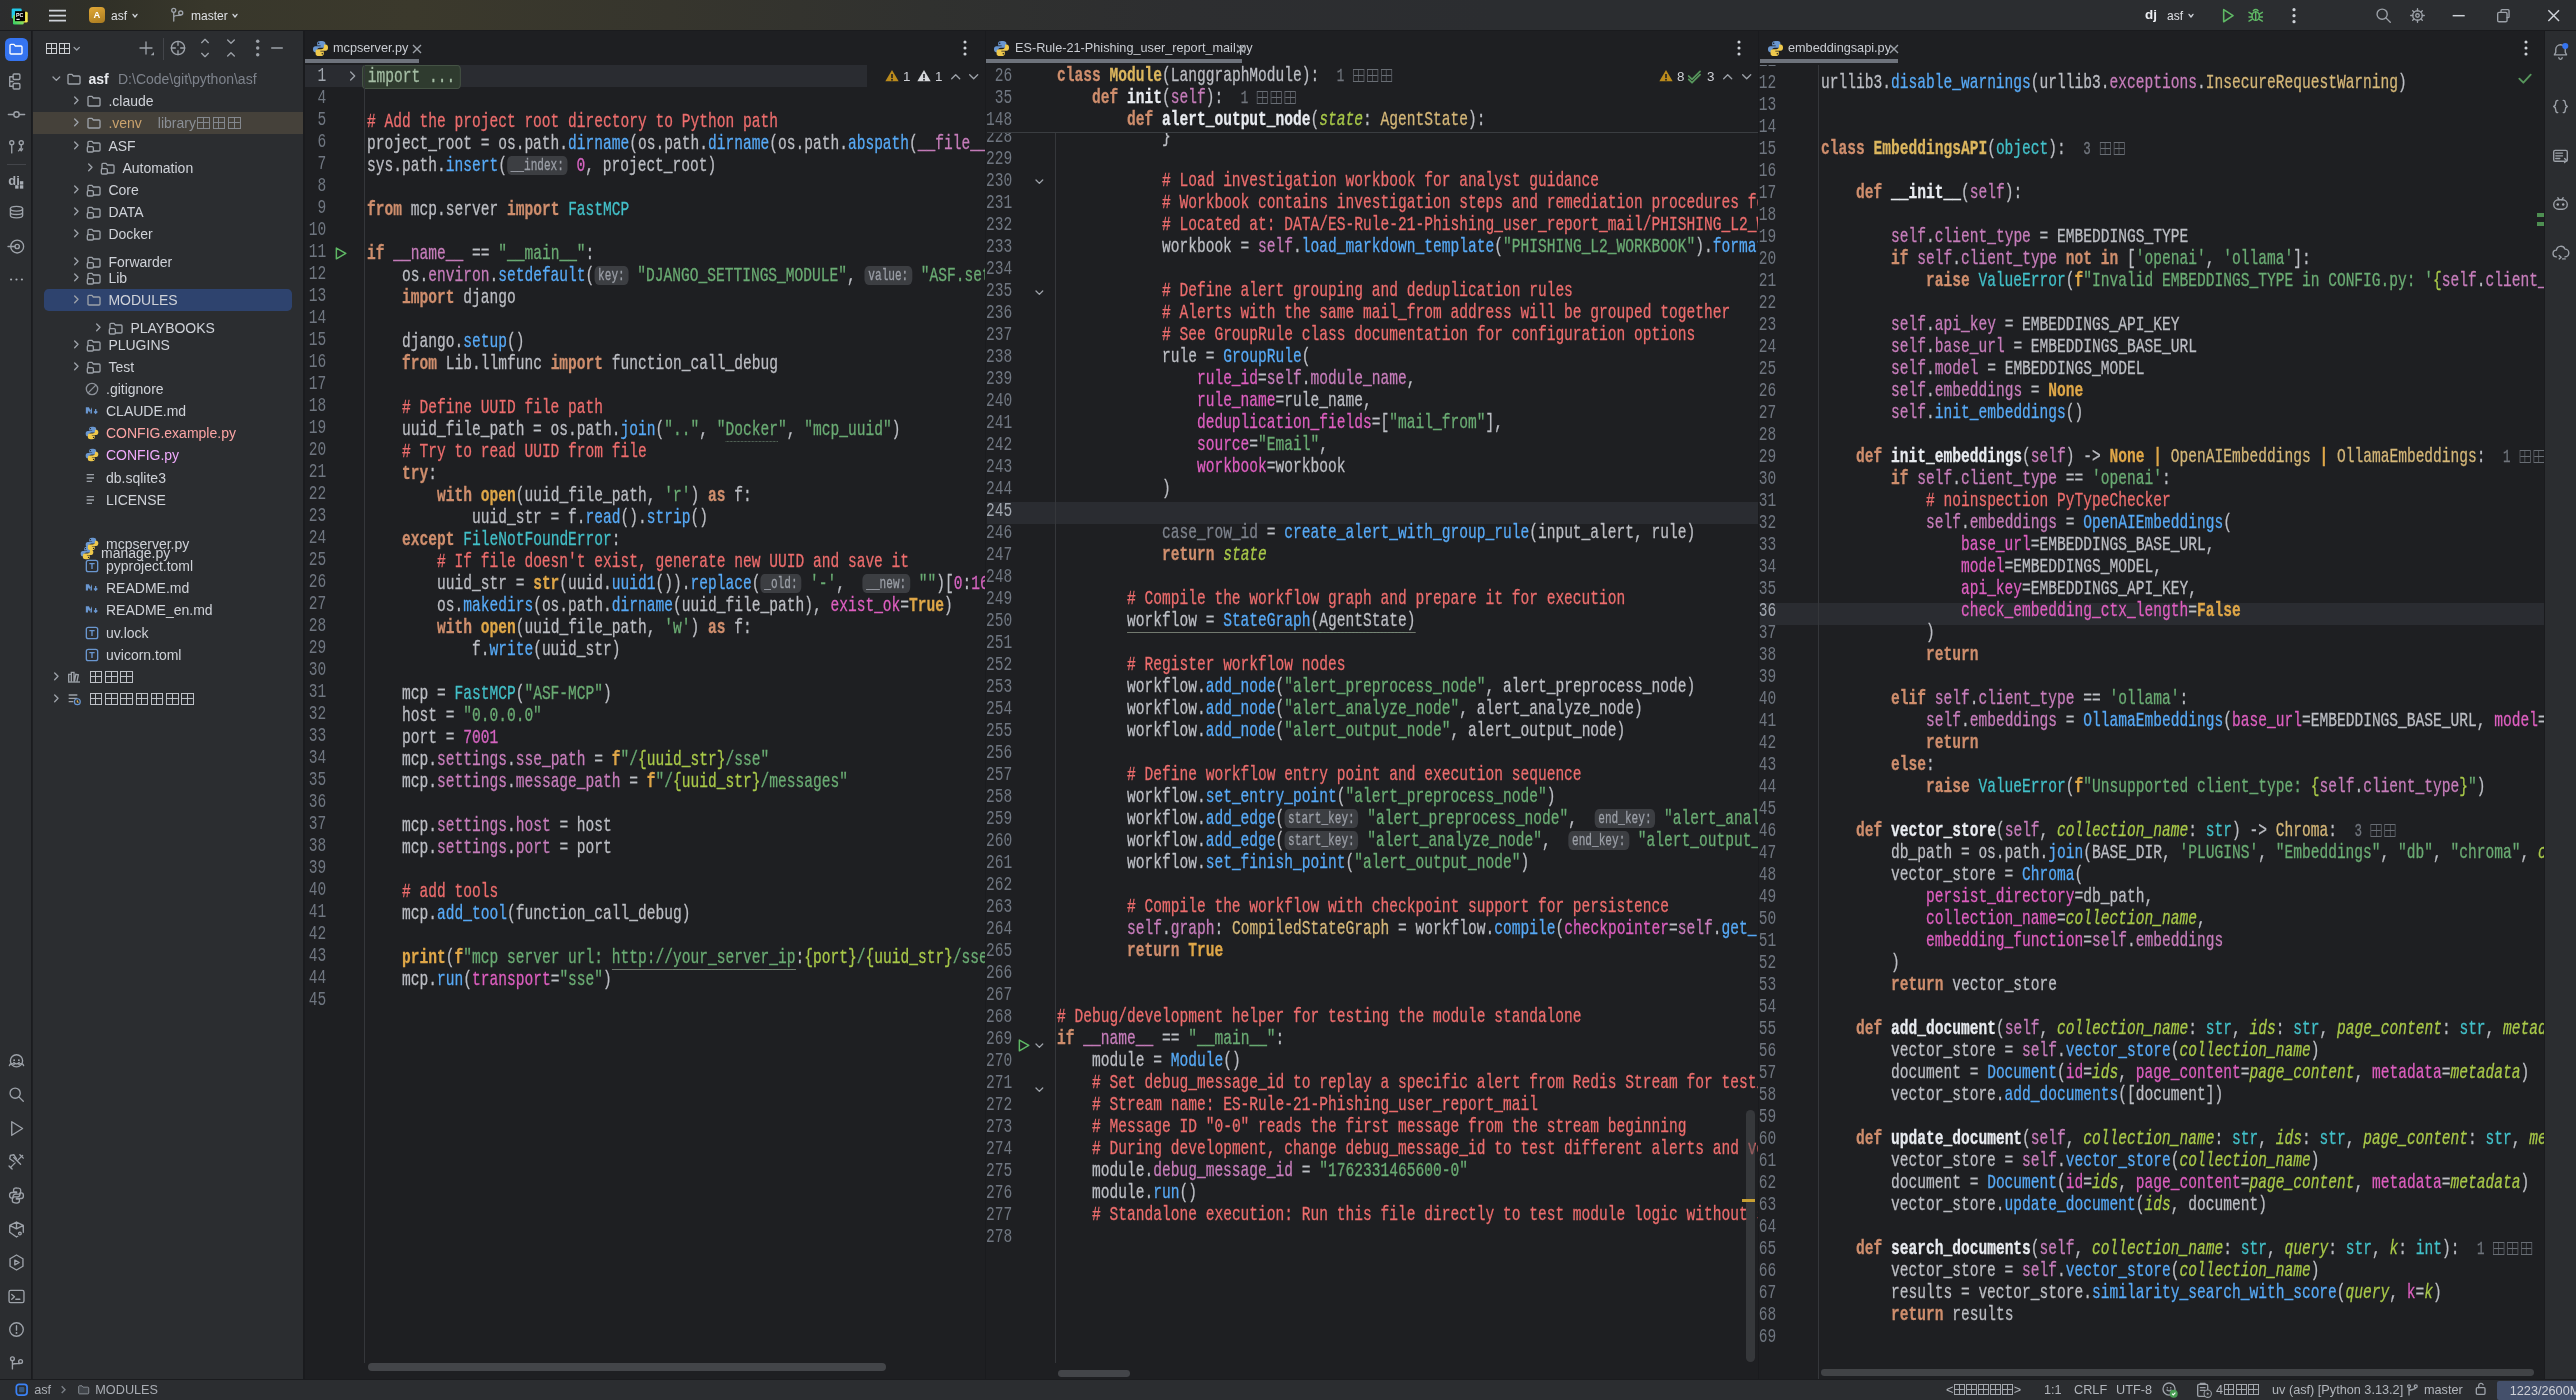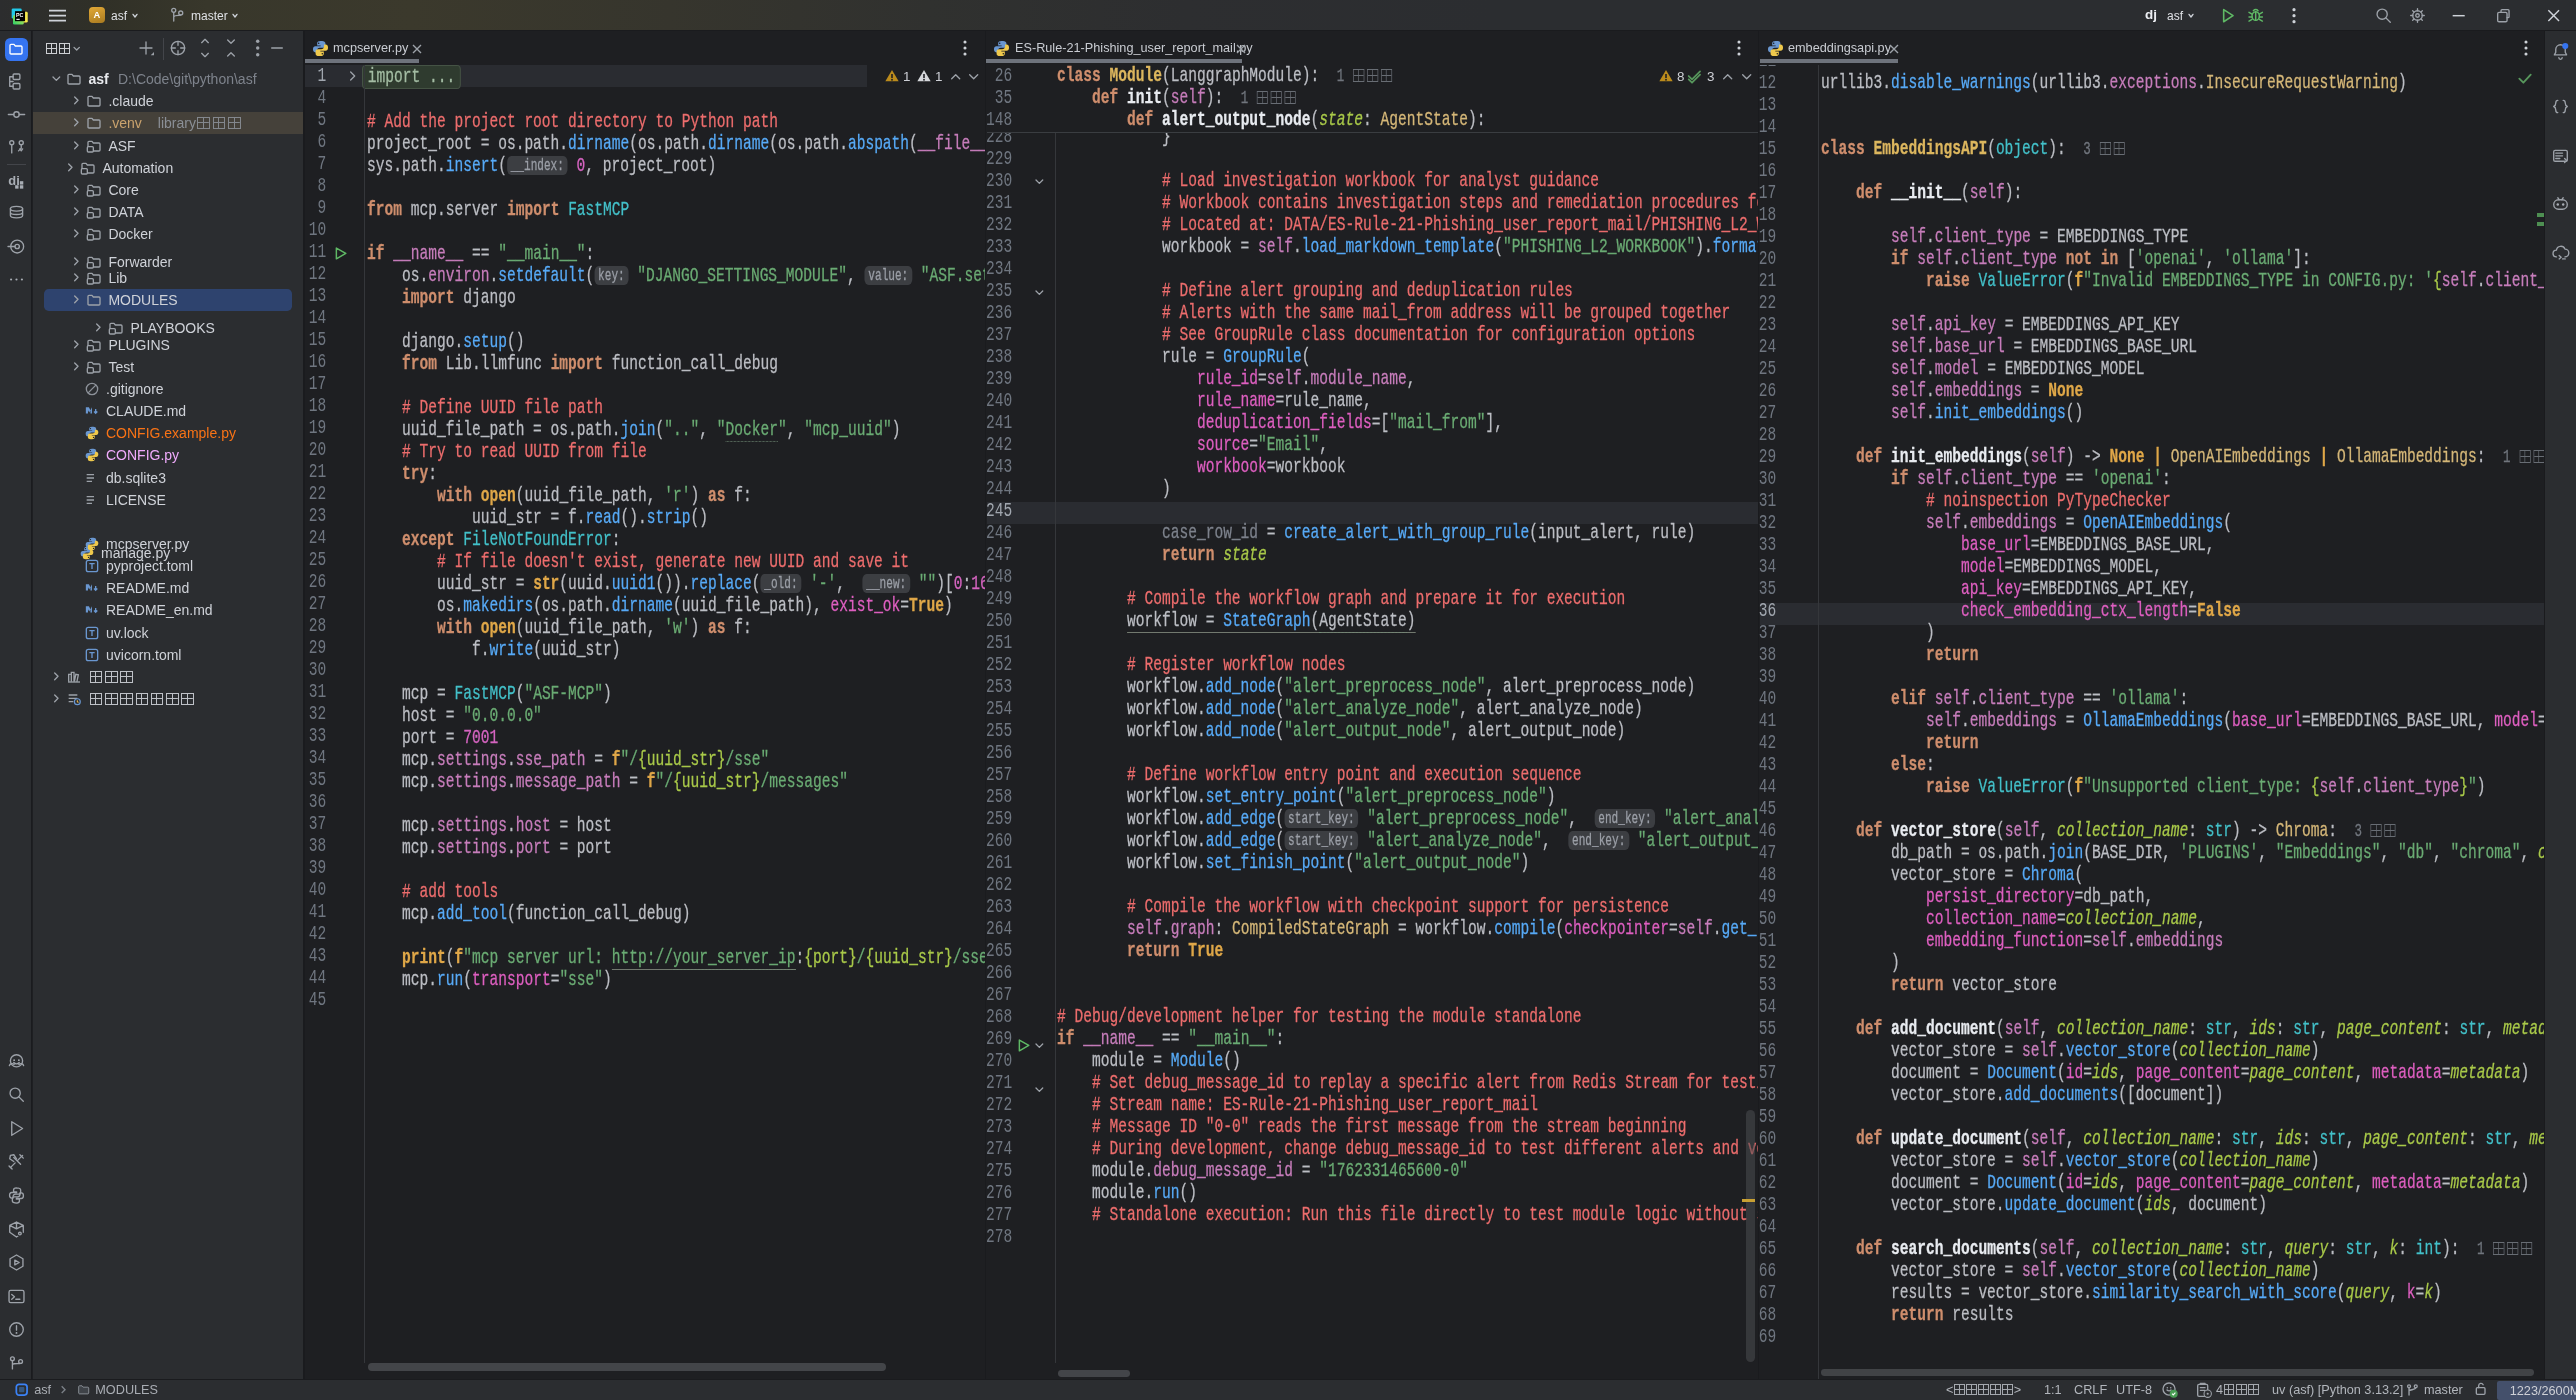--- a/index.html
+++ b/index.html
@@ -259,21 +259,21 @@
 <div class="trow" style="top:135px;padding-left:38px">
     <span class="tarrow"><svg width="10.7" height="10.7" viewBox="0 0 16 16" fill="none">
         <path d="M5.5 3 l5 5 -5 5" stroke="#9da2a9" stroke-width="2" stroke-linecap="round" stroke-linejoin="round"></path>
       </svg></span>
     <svg class="ticon" width="16" height="16" viewBox="0 0 24 24" fill="none">
       <path d="M3 6.5 C3 5.7 3.7 5 4.5 5 H9 l2 2.5 h8.5 c.8 0 1.5.7 1.5 1.5 v9 c0 .8 -.7 1.5 -1.5 1.5 h-15 C3.7 19.5 3 18.8 3 18 Z" stroke="#9da2a9" stroke-width="2" stroke-linejoin="round"></path>
       <rect x="2" y="13" width="9" height="8" rx="1.5" fill="#2b2d30" stroke="#9da2a9" stroke-width="2"></rect>
     </svg>
     <span>ASF</span>
   </div>
-<div class="trow" style="top:157px;padding-left:32px">
+<div class="trow" style="top:157px;padding-left:52px">
     <span class="tarrow"><svg width="10.7" height="10.7" viewBox="0 0 16 16" fill="none">
         <path d="M5.5 3 l5 5 -5 5" stroke="#9da2a9" stroke-width="2" stroke-linecap="round" stroke-linejoin="round"></path>
       </svg></span>
     <svg class="ticon" width="16" height="16" viewBox="0 0 24 24" fill="none">
       <path d="M3 6.5 C3 5.7 3.7 5 4.5 5 H9 l2 2.5 h8.5 c.8 0 1.5.7 1.5 1.5 v9 c0 .8 -.7 1.5 -1.5 1.5 h-15 C3.7 19.5 3 18.8 3 18 Z" stroke="#9da2a9" stroke-width="2" stroke-linejoin="round"></path>
       <rect x="2" y="13" width="9" height="8" rx="1.5" fill="#2b2d30" stroke="#9da2a9" stroke-width="2"></rect>
     </svg>
     <span>Automation</span>
   </div>
 <div class="trow" style="top:179px;padding-left:38px">
@@ -379,21 +379,21 @@
     </svg>
     <span style="color:#cfd2d8">CLAUDE.md</span>
   </div>
 <div class="trow" style="top:422px;padding-left:51px">
     <svg class="ticon" width="16" height="16" viewBox="0 0 24 24" fill="none">
       <path d="M12 2.5c-2.6 0-4.2 1.1-4.2 3v2.6h4.4v1H5.6c-1.9 0-3.1 1.5-3.1 3.9 0 2.4 1.2 3.9 3.1 3.9h1.9v-2.3c0-1.9 1.6-3.4 3.6-3.4h4.4c1.6 0 2.7-1.2 2.7-2.8V5.5c0-1.8-1.6-3-4.2-3Z" fill="#6a97d0"></path>
       <circle cx="9.7" cy="5.4" r="1" fill="#1e1f22"></circle>
       <path d="M12 21.5c2.6 0 4.2-1.1 4.2-3v-2.6h-4.4v-1h6.6c1.9 0 3.1-1.5 3.1-3.9 0-2.4-1.2-3.9-3.1-3.9h-1.9v2.3c0 1.9-1.6 3.4-3.6 3.4H8.5c-1.6 0-2.7 1.2-2.7 2.8v2.9c0 1.8 1.6 3 4.2 3Z" fill="#efc94c"></path>
       <circle cx="14.3" cy="18.6" r="1" fill="#1e1f22"></circle>
     </svg>
-    <span style="color:#f97316">CONFIG.example.py</span>
+    <span style="color:#fca5a5">CONFIG.example.py</span>
   </div>
 <div class="trow" style="top:444px;padding-left:51px">
     <svg class="ticon" width="16" height="16" viewBox="0 0 24 24" fill="none">
       <path d="M12 2.5c-2.6 0-4.2 1.1-4.2 3v2.6h4.4v1H5.6c-1.9 0-3.1 1.5-3.1 3.9 0 2.4 1.2 3.9 3.1 3.9h1.9v-2.3c0-1.9 1.6-3.4 3.6-3.4h4.4c1.6 0 2.7-1.2 2.7-2.8V5.5c0-1.8-1.6-3-4.2-3Z" fill="#6a97d0"></path>
       <circle cx="9.7" cy="5.4" r="1" fill="#1e1f22"></circle>
       <path d="M12 21.5c2.6 0 4.2-1.1 4.2-3v-2.6h-4.4v-1h6.6c1.9 0 3.1-1.5 3.1-3.9 0-2.4-1.2-3.9-3.1-3.9h-1.9v2.3c0 1.9-1.6 3.4-3.6 3.4H8.5c-1.6 0-2.7 1.2-2.7 2.8v2.9c0 1.8 1.6 3 4.2 3Z" fill="#efc94c"></path>
       <circle cx="14.3" cy="18.6" r="1" fill="#1e1f22"></circle>
     </svg>
     <span style="color:#f0abfc">CONFIG.py</span>
   </div>

